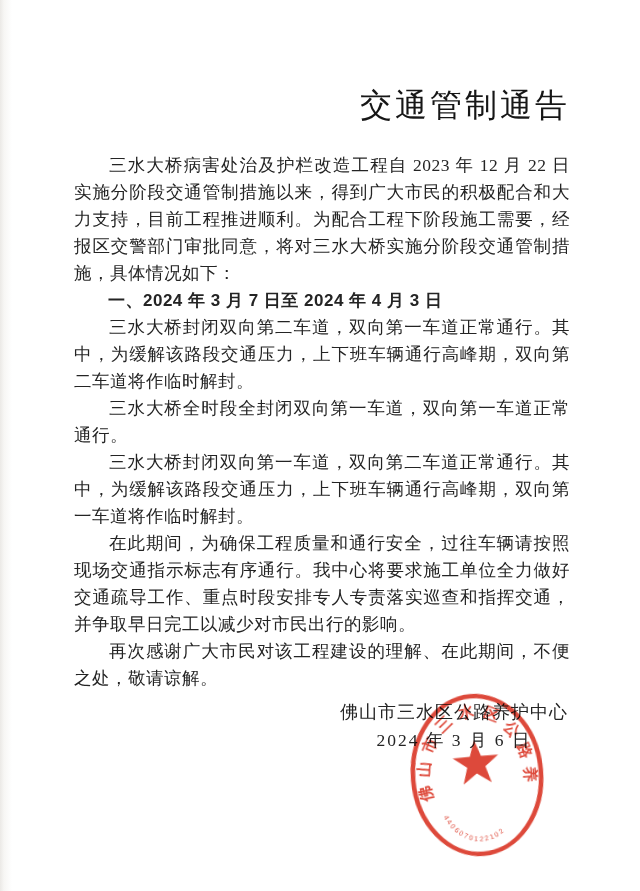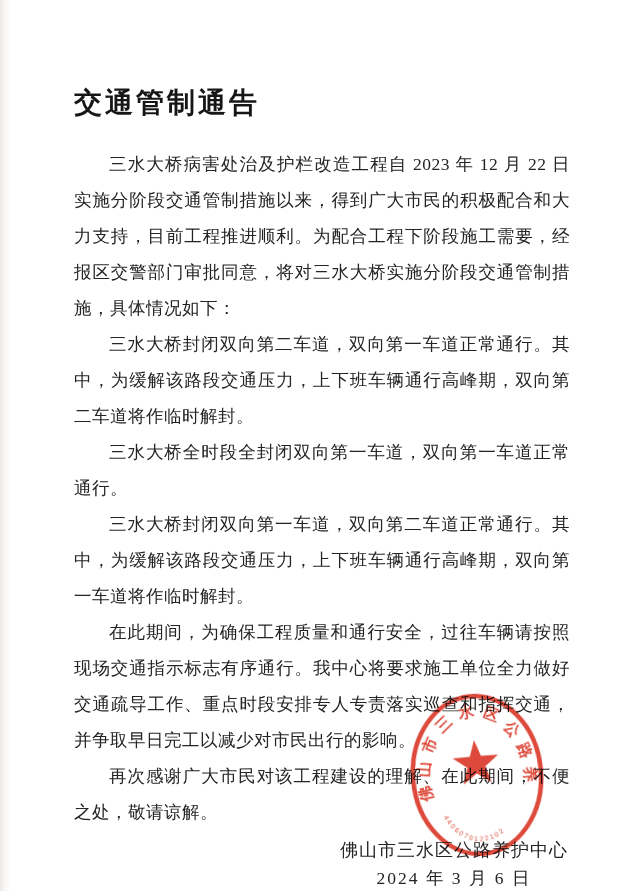--- a/index.html
+++ b/index.html
@@ -14,30 +14,30 @@
     overflow: hidden;
     background: linear-gradient(90deg, #ebe9e6 0px, #f7f6f4 4px, #ffffff 12px);
     font-family: "Liberation Serif", "DejaVu Serif", serif;
     color: #242424;
   }
   .content {
     padding: 84px 70px 0 74px;
   }
   .title {
     margin: 0 0 24px 0;
-    font-size: 28px;
-    font-weight: bold;
-    text-align: left;
+    font-size: 32px;
+    font-weight: normal;
+    text-align: right;
     letter-spacing: 3px;
     color: #161616;
   }
   .body-text p {
     margin: 0;
     font-size: 17.5px;
-    line-height: 36px;
+    line-height: 27px;
     letter-spacing: 0.5px;
     text-align: justify;
     text-indent: 2em;
     word-break: break-all;
   }
   .body-text p.heading {
     font-family: "Liberation Sans", "DejaVu Sans", sans-serif;
     font-weight: bold;
     font-size: 17px;
     letter-spacing: 0.5px;
@@ -78,20 +78,21 @@
 </head>
 <body>
 
 <div class="page">
   <div class="content">
 
     <h1 class="title">交通管制通告</h1>
 
     <div class="body-text">
       <p>三水大桥病害处治及护栏改造工程自 2023 年 12 月 22 日实施分阶段交通管制措施以来，得到广大市民的积极配合和大力支持，目前工程推进顺利。为配合工程下阶段施工需要，经报区交警部门审批同意，将对三水大桥实施分阶段交通管制措施，具体情况如下：</p>
+      <p class="heading">一、2024 年 3 月 7 日至 2024 年 4 月 3 日</p>
       <p>三水大桥封闭双向第二车道，双向第一车道正常通行。其中，为缓解该路段交通压力，上下班车辆通行高峰期，双向第二车道将作临时解封。</p>
       <p>三水大桥全时段全封闭双向第一车道，双向第一车道正常通行。</p>
       <p>三水大桥封闭双向第一车道，双向第二车道正常通行。其中，为缓解该路段交通压力，上下班车辆通行高峰期，双向第一车道将作临时解封。</p>
       <p>在此期间，为确保工程质量和通行安全，过往车辆请按照现场交通指示标志有序通行。我中心将要求施工单位全力做好交通疏导工作、重点时段安排专人专责落实巡查和指挥交通，并争取早日完工以减少对市民出行的影响。</p>
       <p>再次感谢广大市民对该工程建设的理解、在此期间，不便之处，敬请谅解。</p>
     </div>
 
     <div class="sign-block">
       <div class="sign-inner">
         <div class="sign-org">佛山市三水区公路养护中心</div>

